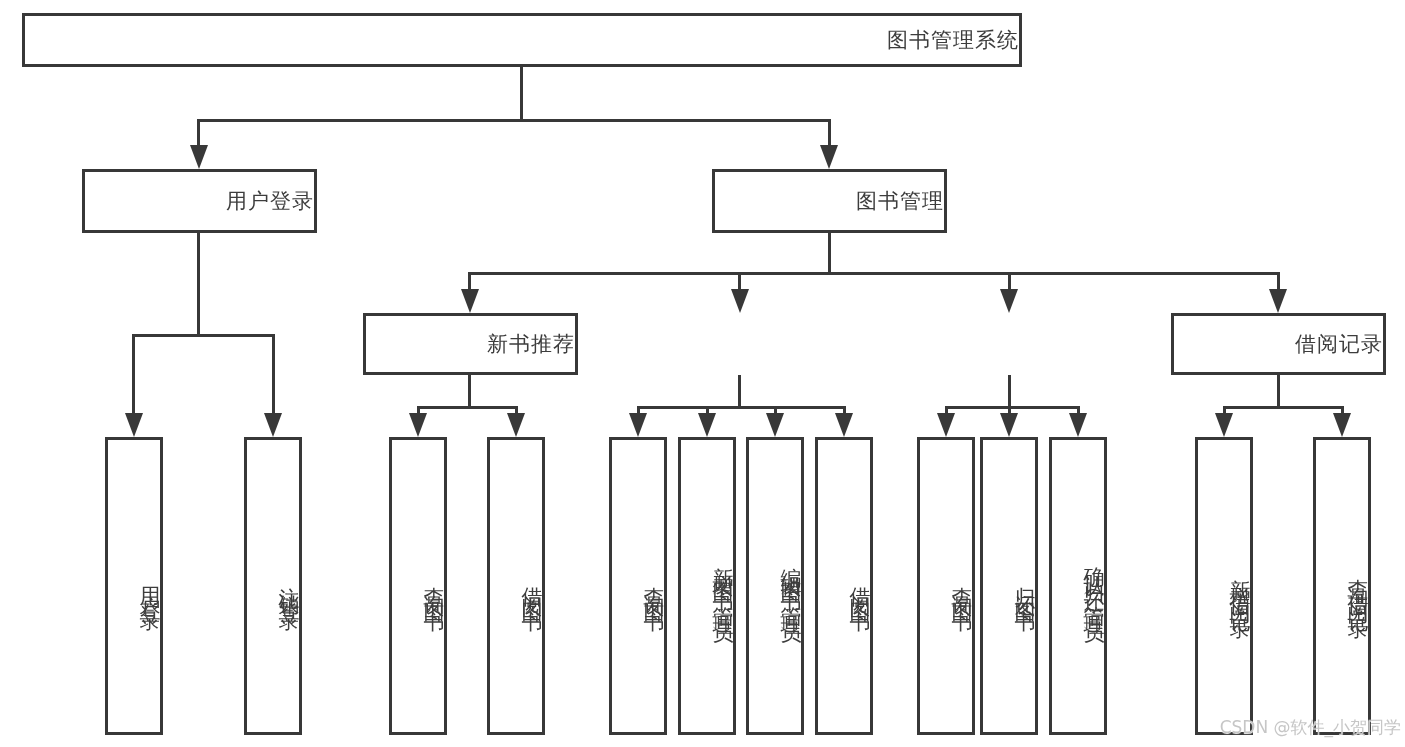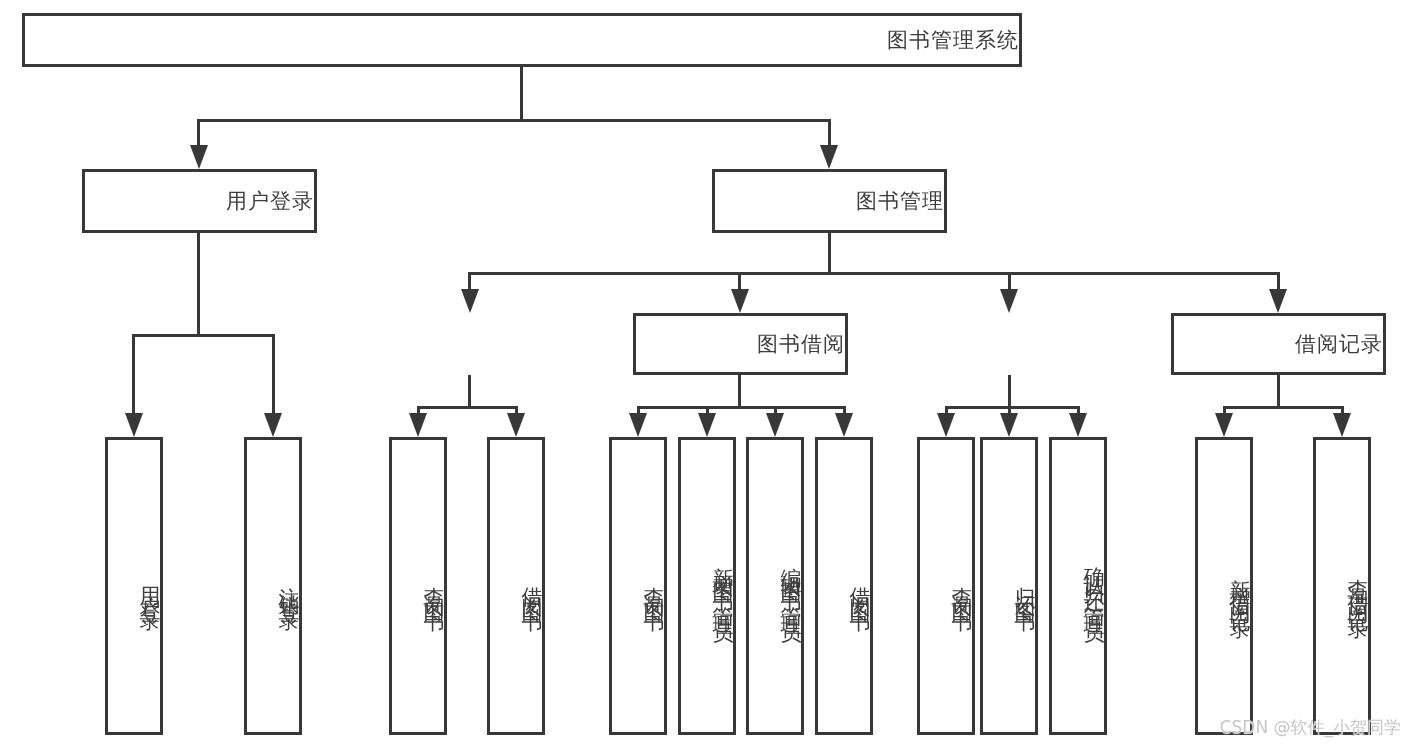--- a/index.html
+++ b/index.html
@@ -69,22 +69,22 @@
   <div class="hline" style="left:468px;top:272px;width:812px;"></div>
   <div class="vline" style="left:468px;top:272px;height:22px;"></div>
   <div class="arrow" style="left:461px;top:289px;"></div>
   <div class="vline" style="left:738px;top:272px;height:22px;"></div>
   <div class="arrow" style="left:731px;top:289px;"></div>
   <div class="vline" style="left:1008px;top:272px;height:22px;"></div>
   <div class="arrow" style="left:1000px;top:289px;"></div>
   <div class="vline" style="left:1277px;top:272px;height:22px;"></div>
   <div class="arrow" style="left:1269px;top:289px;"></div>
 
-  <div class="box" style="left:633px;top:313px;width:215px;height:62px;">
-    <span class="hlabel">图书借阅</span>
+  <div class="box" style="left:363px;top:313px;width:215px;height:62px;">
+    <span class="hlabel">新书推荐</span>
   </div>
   <div class="box" style="left:1171px;top:313px;width:215px;height:62px;">
     <span class="hlabel">借阅记录</span>
   </div>
 
   <div class="vline" style="left:468px;top:375px;height:34px;"></div>
   <div class="hline" style="left:417px;top:406px;width:101px;"></div>
   <div class="vline" style="left:417px;top:406px;height:12px;"></div>
   <div class="arrow" style="left:409px;top:413px;"></div>
   <div class="vline" style="left:515px;top:406px;height:12px;"></div>

